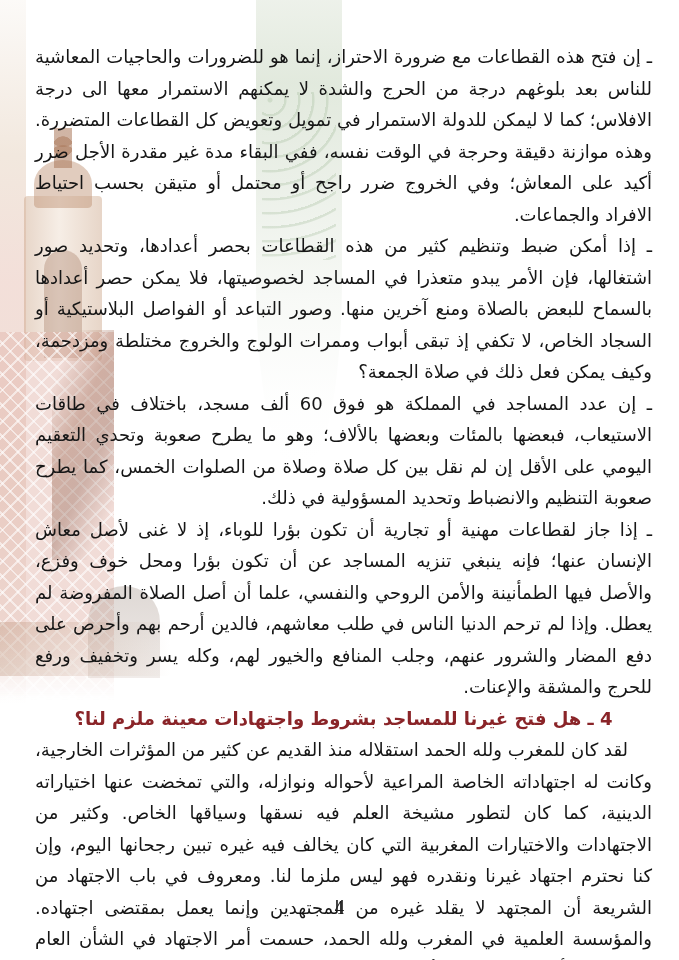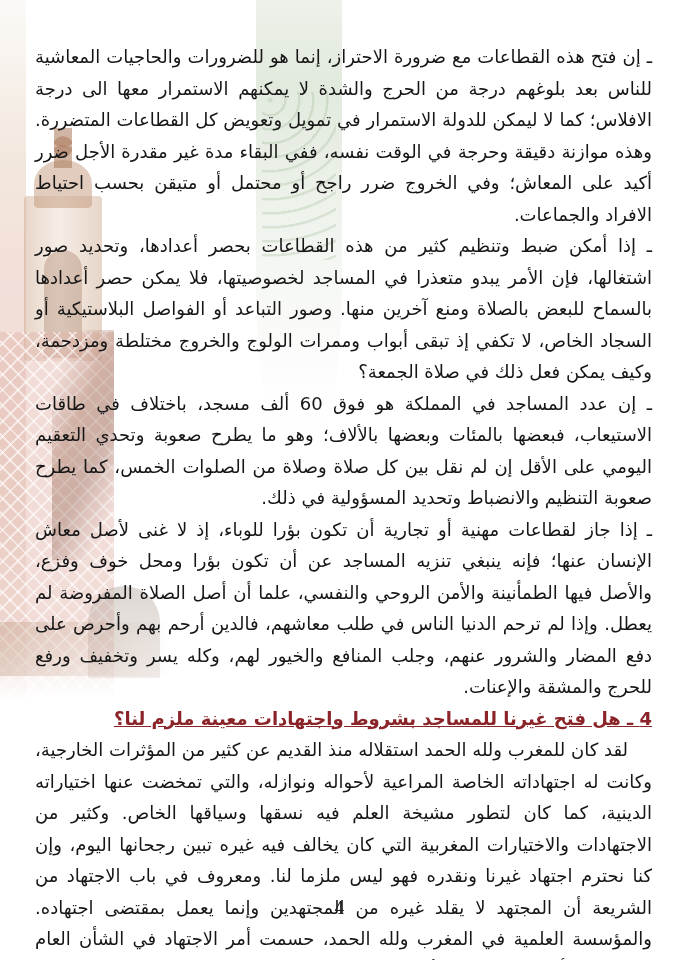--- a/index.html
+++ b/index.html
@@ -92,22 +92,21 @@
     color:#161616;
     font-size:18px;
     line-height:31.5px;
     text-align:justify;
     text-justify:inter-word;
   }
   .content p{margin:0;padding:0;}
   p.heading{
     color:#8a2428;
     font-weight:bold;
-    text-align:right;
-    text-decoration:underline;
+    text-align:center;
   }
   p.indented{text-indent:24px;}
   .page-number{
     position:absolute;z-index:1;
     bottom:42px;left:0;right:0;
     text-align:center;
     font-size:16px;color:#1d1d1d;
     font-family:"DejaVu Serif","DejaVu Sans",serif;
   }
 </style>

